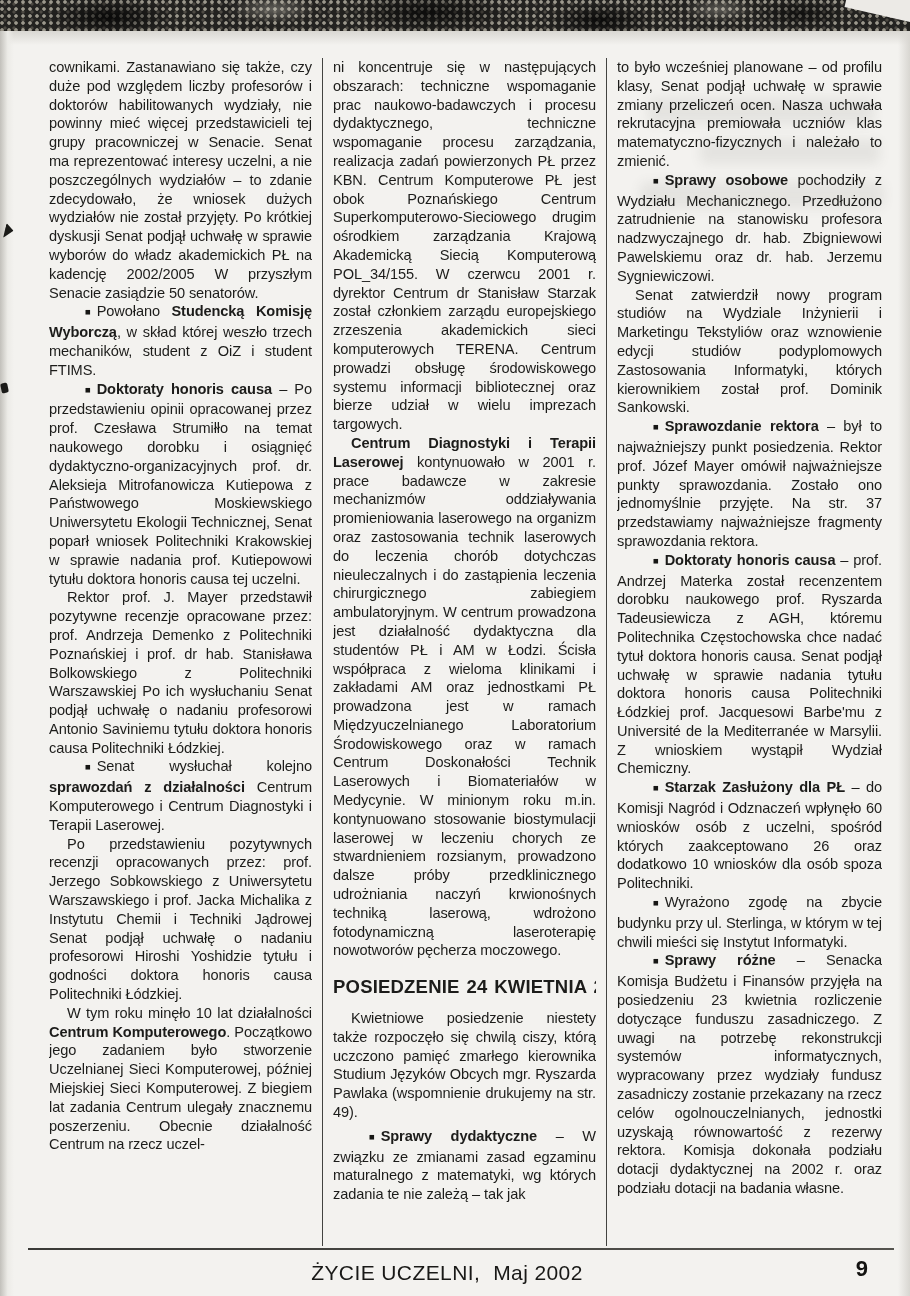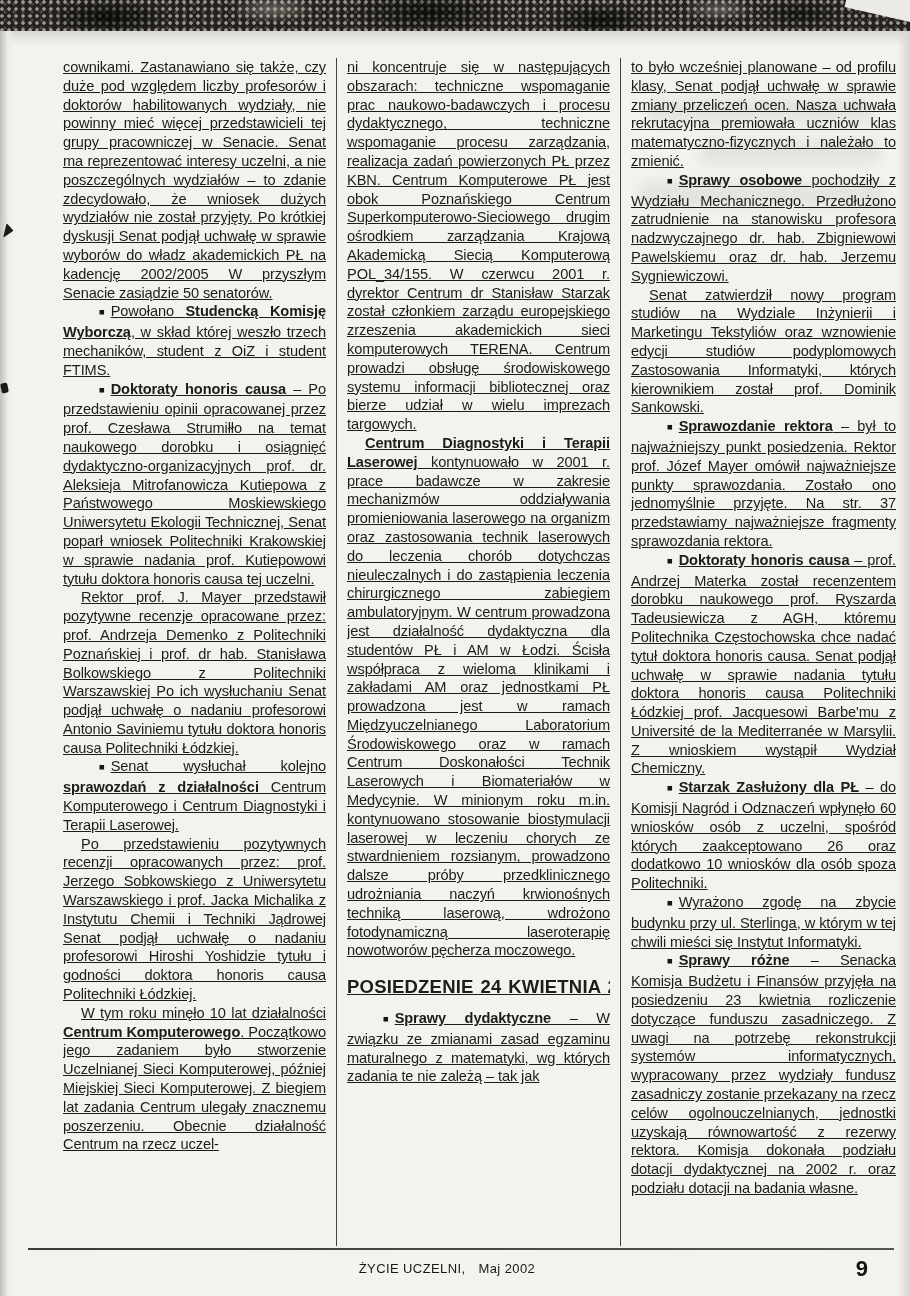--- a/index.html
+++ b/index.html
@@ -48,23 +48,22 @@
   
   .speck{position:absolute;background:#1a1a18;border-radius:2px;}
   .s1{left:4px;top:224px;width:9px;height:15px;transform:rotate(18deg);clip-path:polygon(0 0,100% 35%,15% 100%);}
   .s2{left:1px;top:383px;width:7px;height:10px;transform:rotate(-12deg);}
   .ghost{position:absolute;background:#55544f;filter:blur(6px);opacity:.09;border-radius:6px;}
   .g1{left:648px;top:98px;width:226px;height:26px;}
   .g2{left:700px;top:140px;width:180px;height:24px;}
   .g3{left:640px;top:182px;width:244px;height:26px;}
   
   .content{
-    position:absolute;top:58px;left:63px;width:833px;height:1190px;
+    position:absolute;top:58px;left:49px;width:833px;height:1190px;
     display:flex;
-    text-decoration:underline;
   }
   .col{
     width:263px;height:1190px;overflow:hidden;
     font-size:14.6px;line-height:18.8px;letter-spacing:-0.1px;
     text-align:justify;
   }
   .col3{width:265px;}
   .divider{width:1px;background:#434340;margin:0 10px;height:1188px;}
   .para{margin:0;}
   .para.indent{text-indent:18px;}
@@ -78,21 +77,21 @@
     font-size:18.5px;font-weight:bold;letter-spacing:.2px;word-spacing:1.5px;
     margin:18px 0 12px 0;text-align:left;text-indent:0;white-space:nowrap;
   }
   
   .footer-rule{
     position:absolute;left:28px;right:16px;top:1248px;height:2px;
     background:linear-gradient(90deg,#3a3a37,#55544f);
   }
   .footer{
     position:absolute;left:57px;width:780px;top:1261px;
-    text-align:center;font-size:13px;letter-spacing:.4px;color:#191917;
+    text-align:center;font-size:21px;letter-spacing:.4px;color:#191917;
   }
   .footer .issue{margin-left:13px;}
   .page-number{
     position:absolute;right:42px;top:1256px;
     font-size:22px;font-weight:bold;color:#131311;
   }
 </style>
 </head>
 <body>
 
@@ -120,20 +119,21 @@
         <p class="para indent"><span>Rektor prof. J. Mayer przedstawił pozytywne recenzje opracowane przez: prof. Andrzeja Demenko z Politechniki Poznańskiej i prof. dr hab. Stanisława Bolkowskiego z Politechniki Warszawskiej Po ich wysłuchaniu Senat podjął uchwałę o nadaniu profesorowi Antonio Saviniemu tytułu doktora honoris causa Politechniki Łódzkiej.</span></p>
         <p class="para indent"><span class="bullet">■</span><span>Senat wysłuchał kolejno </span><span class="b">sprawozdań z działalności</span><span> Centrum Komputerowego i Centrum Diagnostyki i Terapii Laserowej.</span></p>
         <p class="para indent"><span>Po przedstawieniu pozytywnych recenzji opracowanych przez: prof. Jerzego Sobkowskiego z Uniwersytetu Warszawskiego i prof. Jacka Michalika z Instytutu Chemii i Techniki Jądrowej Senat podjął uchwałę o nadaniu profesorowi Hiroshi Yoshidzie tytułu i godności doktora honoris causa Politechniki Łódzkiej.</span></p>
         <p class="para indent"><span>W tym roku minęło 10 lat działalności </span><span class="b">Centrum Komputerowego</span><span>. Początkowo jego zadaniem było stworzenie Uczelnianej Sieci Komputerowej, później Miejskiej Sieci Komputerowej. Z biegiem lat zadania Centrum ulegały znacznemu poszerzeniu. Obecnie działalność Centrum na rzecz uczel-</span></p>
       </div>
     <div class="divider"></div>
     <div class="col">
         <p class="para"><span>ni koncentruje się w następujących obszarach: techniczne wspomaganie prac naukowo-badawczych i procesu dydaktycznego, techniczne wspomaganie procesu zarządzania, realizacja zadań powierzonych PŁ przez KBN. Centrum Komputerowe PŁ jest obok Poznańskiego Centrum Superkomputerowo-Sieciowego drugim ośrodkiem zarządzania Krajową Akademicką Siecią Komputerową POL_34/155. W czerwcu 2001 r. dyrektor Centrum dr Stanisław Starzak został członkiem zarządu europejskiego zrzeszenia akademickich sieci komputerowych TERENA. Centrum prowadzi obsługę środowiskowego systemu informacji bibliotecznej oraz bierze udział w wielu imprezach targowych.</span></p>
         <p class="para indent"><span class="b">Centrum Diagnostyki i Terapii Laserowej</span><span> kontynuowało w 2001 r. prace badawcze w zakresie mechanizmów oddziaływania promieniowania laserowego na organizm oraz zastosowania technik laserowych do leczenia chorób dotychczas nieuleczalnych i do zastąpienia leczenia chirurgicznego zabiegiem ambulatoryjnym. W centrum prowadzona jest działalność dydaktyczna dla studentów PŁ i AM w Łodzi. Ścisła współpraca z wieloma klinikami i zakładami AM oraz jednostkami PŁ prowadzona jest w ramach Międzyuczelnianego Laboratorium Środowiskowego oraz w ramach Centrum Doskonałości Technik Laserowych i Biomateriałów w Medycynie. W minionym roku m.in. kontynuowano stosowanie biostymulacji laserowej w leczeniu chorych ze stwardnieniem rozsianym, prowadzono dalsze próby przedklinicznego udrożniania naczyń krwionośnych techniką laserową, wdrożono fotodynamiczną laseroterapię nowotworów pęcherza moczowego.</span></p>
         <h2 class="col-heading">POSIEDZENIE 24 KWIETNIA 2002 R.</h2>
+        <p class="para indent"><span>Kwietniowe posiedzenie niestety także rozpoczęło się chwilą ciszy, którą uczczono pamięć zmarłego kierownika Studium Języków Obcych mgr. Ryszarda Pawlaka (wspomnienie drukujemy na str. 49).</span></p>
         <p class="para indent space-before"><span class="bullet">■</span><span class="b">Sprawy dydaktyczne</span><span> – W związku ze zmianami zasad egzaminu maturalnego z matematyki, wg których zadania te nie zależą – tak jak</span></p>
       </div>
     <div class="divider"></div>
     <div class="col col3">
         <p class="para"><span>to było wcześniej planowane – od profilu klasy, Senat podjął uchwałę w sprawie zmiany przeliczeń ocen. Nasza uchwała rekrutacyjna premiowała uczniów klas matematyczno-fizycznych i należało to zmienić.</span></p>
         <p class="para indent"><span class="bullet">■</span><span class="b">Sprawy osobowe</span><span> pochodziły z Wydziału Mechanicznego. Przedłużono zatrudnienie na stanowisku profesora nadzwyczajnego dr. hab. Zbigniewowi Pawelskiemu oraz dr. hab. Jerzemu Sygniewiczowi.</span></p>
         <p class="para indent"><span>Senat zatwierdził nowy program studiów na Wydziale Inżynierii i Marketingu Tekstyliów oraz wznowienie edycji studiów podyplomowych Zastosowania Informatyki, których kierownikiem został prof. Dominik Sankowski.</span></p>
         <p class="para indent"><span class="bullet">■</span><span class="b">Sprawozdanie rektora</span><span> – był to najważniejszy punkt posiedzenia. Rektor prof. Józef Mayer omówił najważniejsze punkty sprawozdania. Zostało ono jednomyślnie przyjęte. Na str. 37 przedstawiamy najważniejsze fragmenty sprawozdania rektora.</span></p>
         <p class="para indent"><span class="bullet">■</span><span class="b">Doktoraty honoris causa</span><span> – prof. Andrzej Materka został recenzentem dorobku naukowego prof. Ryszarda Tadeusiewicza z AGH, któremu Politechnika Częstochowska chce nadać tytuł doktora honoris causa. Senat podjął uchwałę w sprawie nadania tytułu doktora honoris causa Politechniki Łódzkiej prof. Jacquesowi Barbe'mu z Université de la Mediterranée w Marsylii. Z wnioskiem wystąpił Wydział Chemiczny.</span></p>
         <p class="para indent"><span class="bullet">■</span><span class="b">Starzak Zasłużony dla PŁ</span><span> – do Komisji Nagród i Odznaczeń wpłynęło 60 wniosków osób z uczelni, spośród których zaakceptowano 26 oraz dodatkowo 10 wniosków dla osób spoza Politechniki.</span></p>

